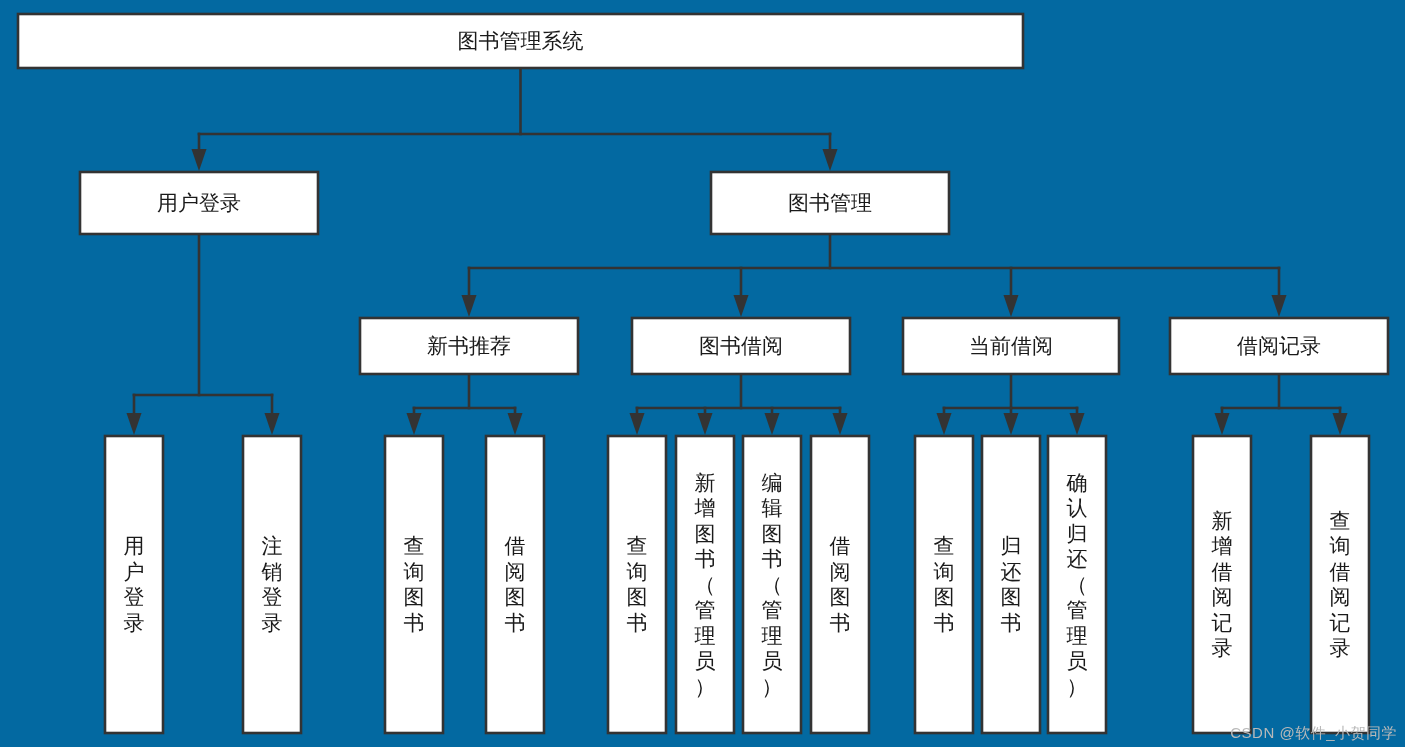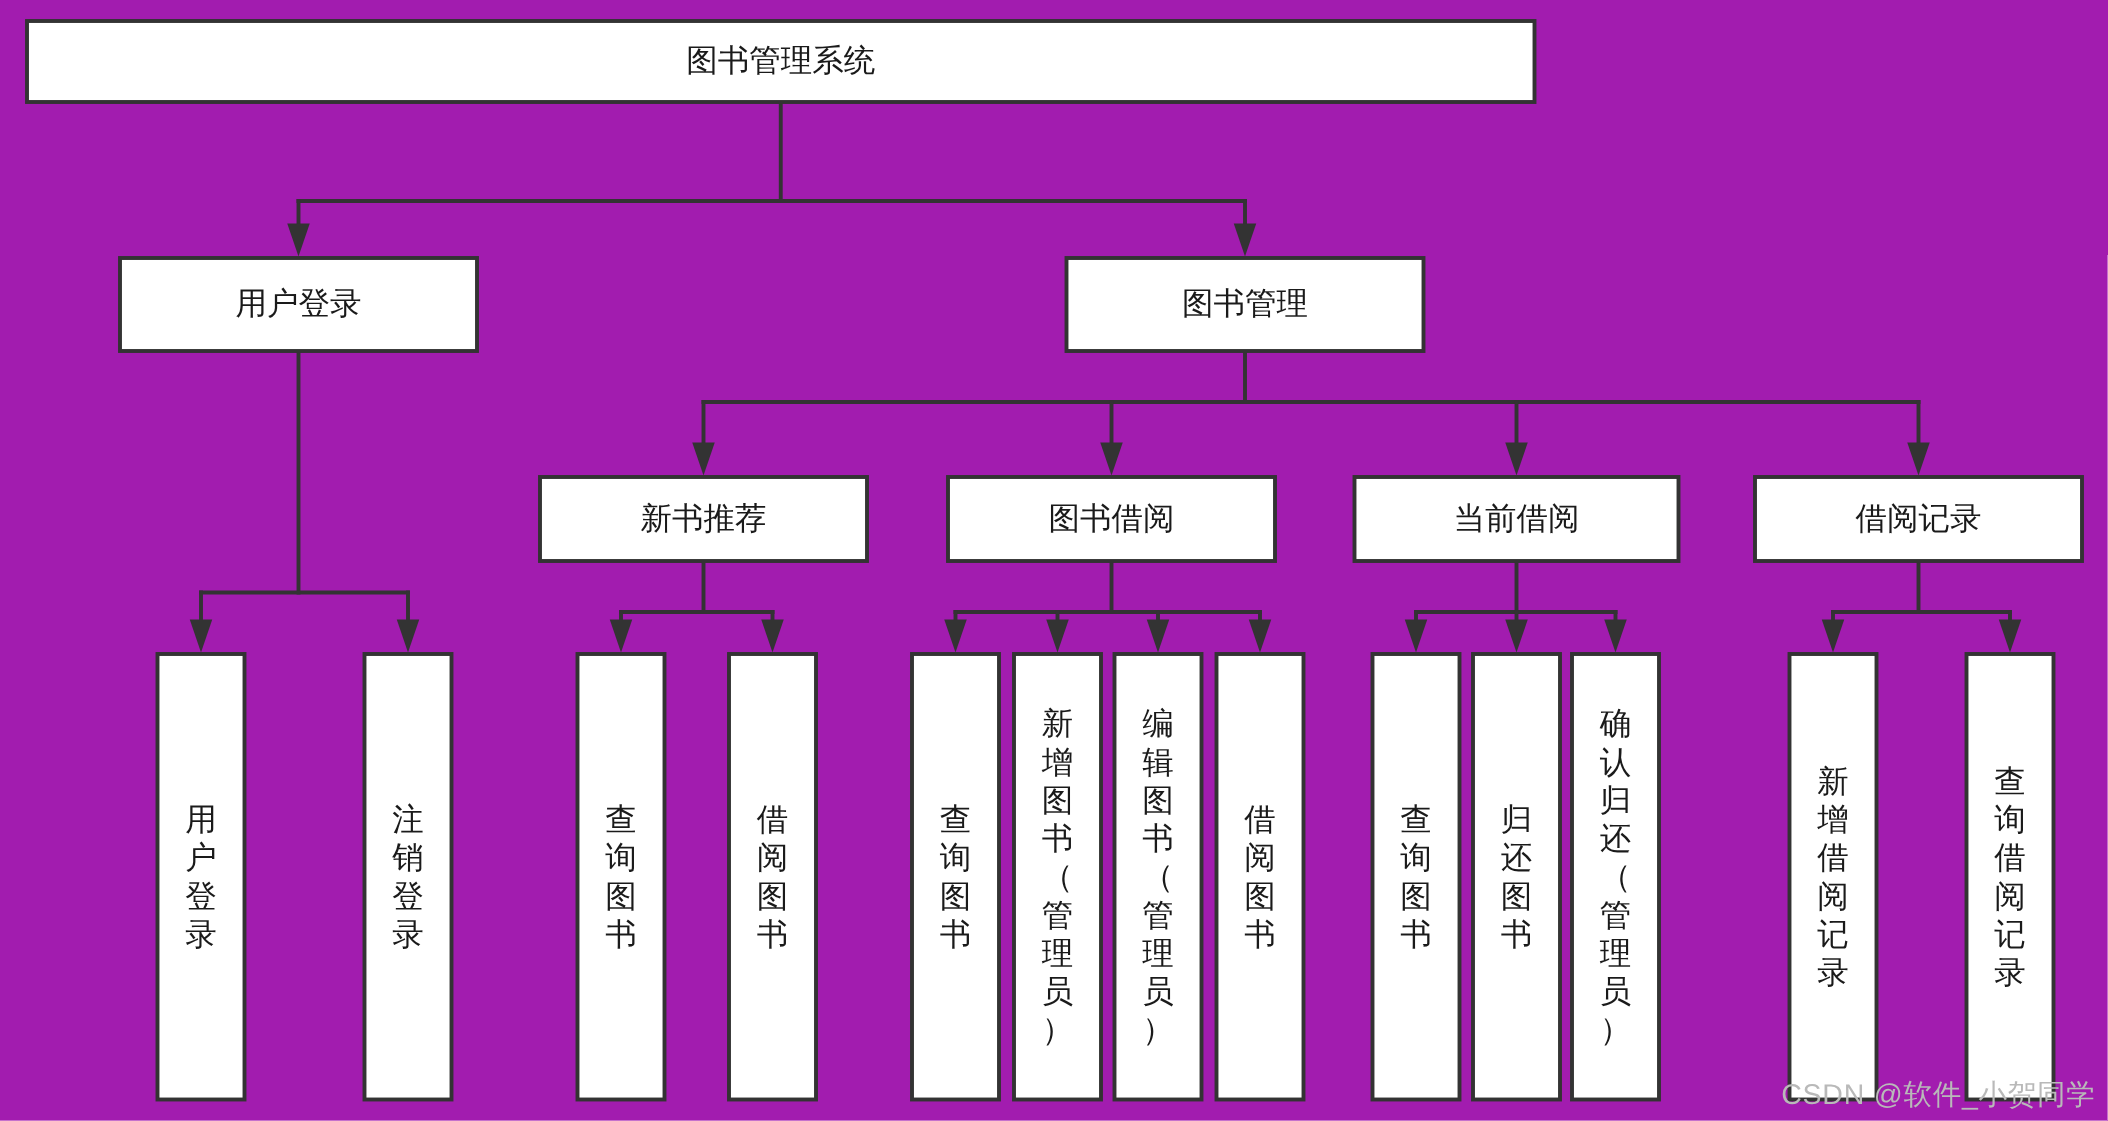--- a/index.html
+++ b/index.html
@@ -10,21 +10,21 @@
   body {
     width: 1405px;
     height: 747px;
     font-family: "Liberation Sans", "DejaVu Sans", sans-serif;
     overflow: hidden;
   }
   #diagram-root {
     position: relative;
     width: 1405px;
     height: 747px;
-    background: #a21caf;
+    background: #0369a1;
   }
   svg.diagram {
     position: absolute;
     top: 0;
     left: 0;
     width: 1405px;
     height: 747px;
   }
   .node-rect {
     fill: #ffffff;
@@ -52,21 +52,21 @@
     font-family: "Liberation Sans", "DejaVu Sans", sans-serif;
     font-size: 21px;
     fill: #1a1a1a;
     text-anchor: middle;
   }
   .watermark {
     position: absolute;
     right: 8px;
     bottom: 4px;
     font-family: "Liberation Sans", "DejaVu Sans", sans-serif;
-    font-size: 19px;
+    font-size: 15px;
     color: #b9b9b9;
     letter-spacing: 0.5px;
     white-space: nowrap;
     user-select: none;
   }
 </style>
 </head>
 <body>
 
 <div id="diagram-root">

